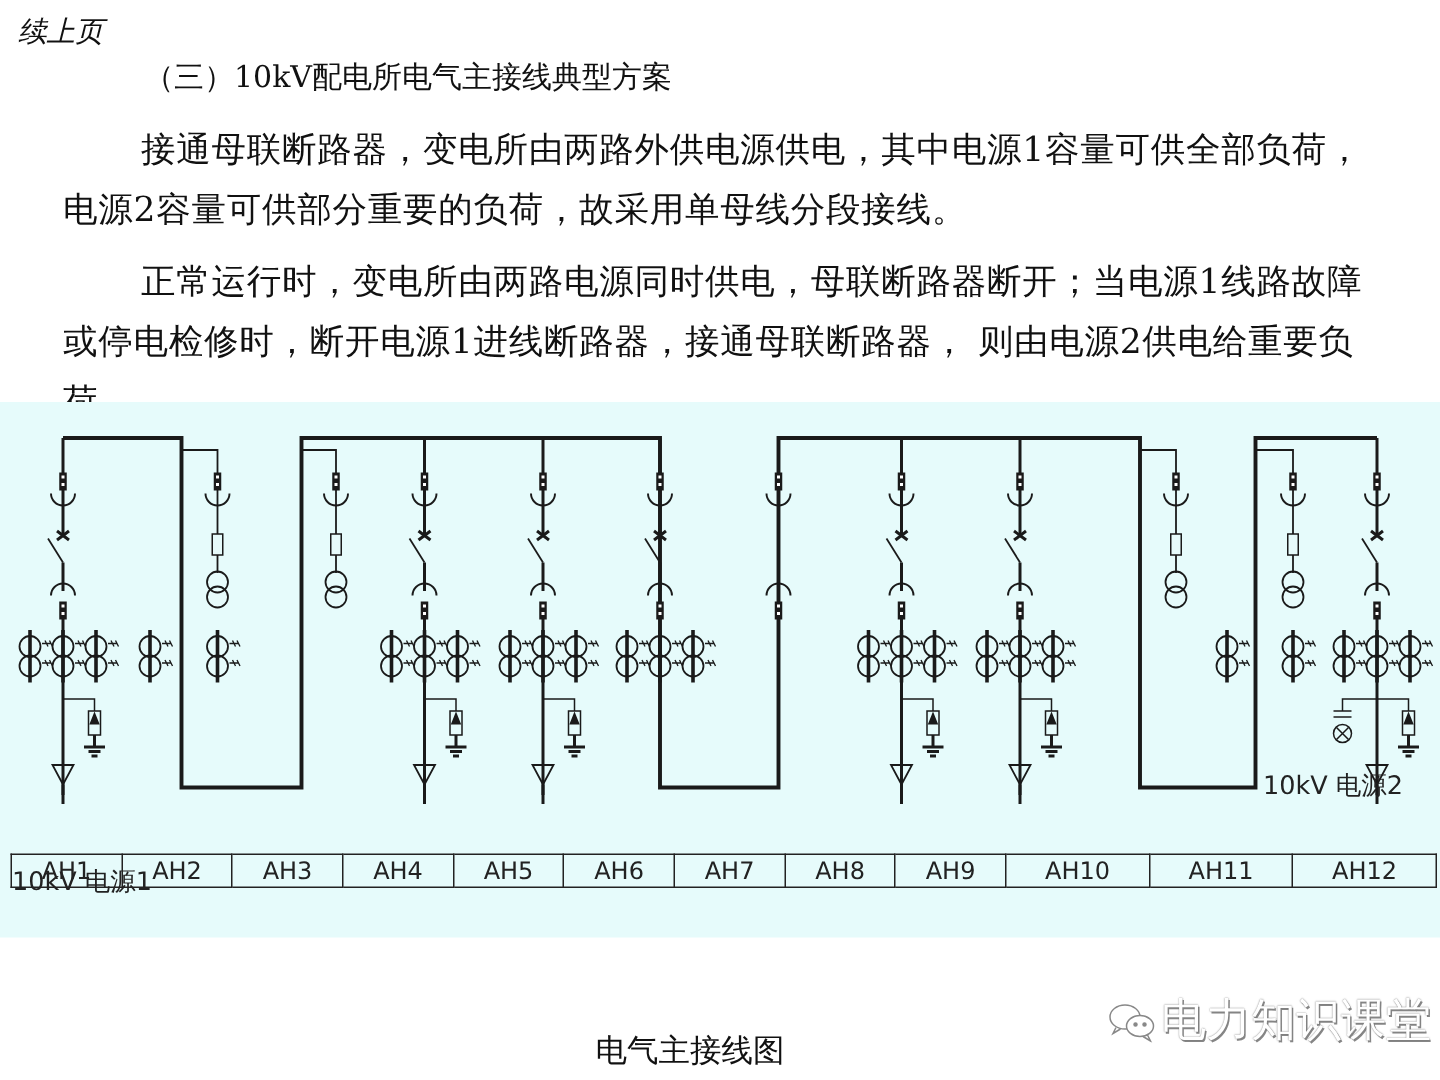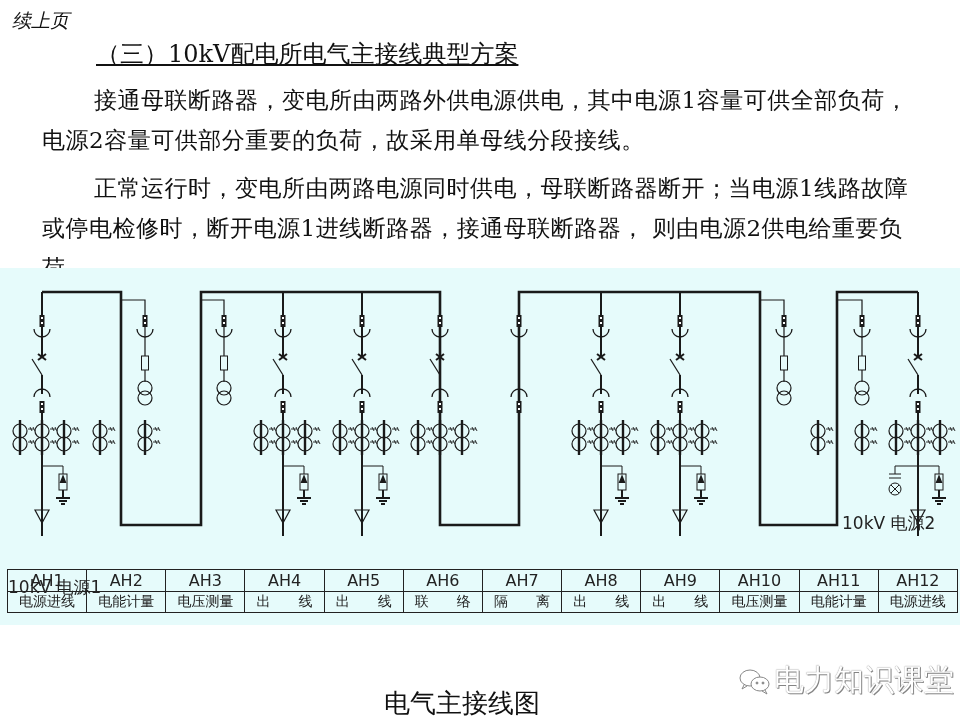--- a/index.html
+++ b/index.html
@@ -1,31 +1,31 @@
 <!DOCTYPE html>
 <html><head>
 <meta charset="utf-8">
 <style>
   html, body { margin:0; padding:0; }
   body { width:960px; height:720px; background:#ffffff; position:relative; overflow:hidden;
          font-family:"DejaVu Serif", "Liberation Serif", serif; color:#111; }
   .cont { position:absolute; left:12px; top:8px; font-size:19px; font-style:italic;text-align:right; }
-  .title { position:absolute; left:96px; top:38px; font-size:24px;text-decoration:underline; }
+  .title { position:absolute; left:96px; top:38px; font-size:20px; }
   .para { position:absolute; left:42px; font-size:23px; line-height:40px; width:880px; letter-spacing:0.5px; }
   .p1 { top:80px; } .p2 { top:168px; }
   .indent { display:inline-block; width:52px; }
   .panel { position:absolute; left:0; top:268px; width:960px; height:357px; background:#e6fbfb; }
   svg.diag { position:absolute; left:0; top:0; }
   .lbl { position:absolute; font-family:"DejaVu Sans", sans-serif; font-size:17px; color:#222; }
   table.cab { position:absolute; left:7px; top:569px; width:951px; border-collapse:collapse;
               font-family:"DejaVu Sans", sans-serif; }
   table.cab td { border:1.5px solid #222; text-align:center; padding:0; color:#222; }
   table.cab tr.ids td { font-size:16px; height:21px; font-weight:400; }
   table.cab tr.fn td { font-size:14px; height:20px; }
-  .caption { position:absolute; left:384px; top:686px; font-size:26px; }
+  .caption { position:absolute; left:397px; top:686px; font-size:21px; }
   .wm { position:absolute; left:738px; top:660px; display:flex; align-items:center; gap:2px;
         font-family:"DejaVu Sans", sans-serif; font-size:30px; color:#fff;
         text-shadow: 0 0 1px #666, 1px 1px 0 #888; }
 </style>
 </head>
 <body>
 
 <div class="cont">续上页</div>
 <div class="title">（三）10kV配电所电气主接线典型方案</div>
 <div class="para p1"><span class="indent"></span><span>接通母联断路器，变电所由两路外供电源供电，其中电源1容量可供全部负荷，电源2容量可供部分重要的负荷，故采用单母线分段接线。</span></div>
@@ -204,34 +204,20 @@
     <td>AH4</td>
     <td>AH5</td>
     <td>AH6</td>
     <td>AH7</td>
     <td>AH8</td>
     <td>AH9</td>
     <td>AH10</td>
     <td>AH11</td>
     <td>AH12</td>
   </tr>
-  <tr class="fn">
-    <td>电源进线</td>
-    <td>电能计量</td>
-    <td>电压测量</td>
-    <td>出　　线</td>
-    <td>出　　线</td>
-    <td>联　　络</td>
-    <td>隔　　离</td>
-    <td>出　　线</td>
-    <td>出　　线</td>
-    <td>电压测量</td>
-    <td>电能计量</td>
-    <td>电源进线</td>
-  </tr>
 </tbody>
   </table>
 
 <div class="wm">
   <svg width="34" height="28" viewBox="0 0 34 28" fill="none" stroke="#888" stroke-width="1">
     <ellipse cx="12" cy="11" rx="10" ry="8"></ellipse>
       <path d="M6,18 l-2,4 l5,-3"></path>
     <ellipse cx="22" cy="17" rx="9" ry="7" fill="#fff"></ellipse>
       <path d="M27,23 l2,4 l-5,-3"></path>
     <circle cx="19" cy="16" r="1" fill="#888"></circle>

